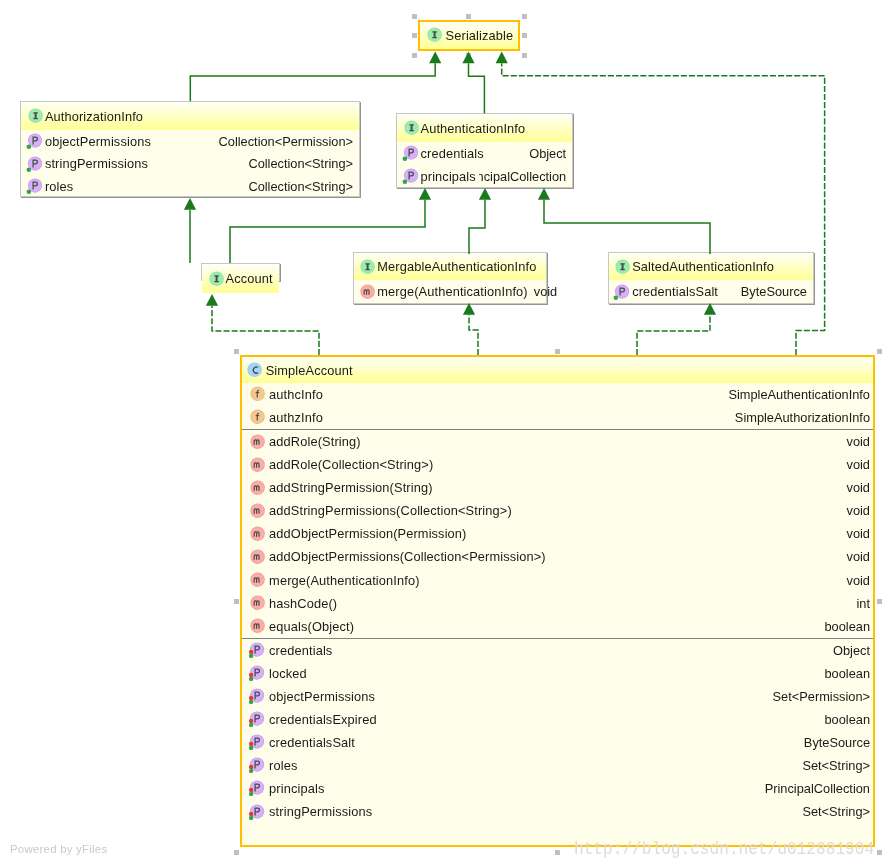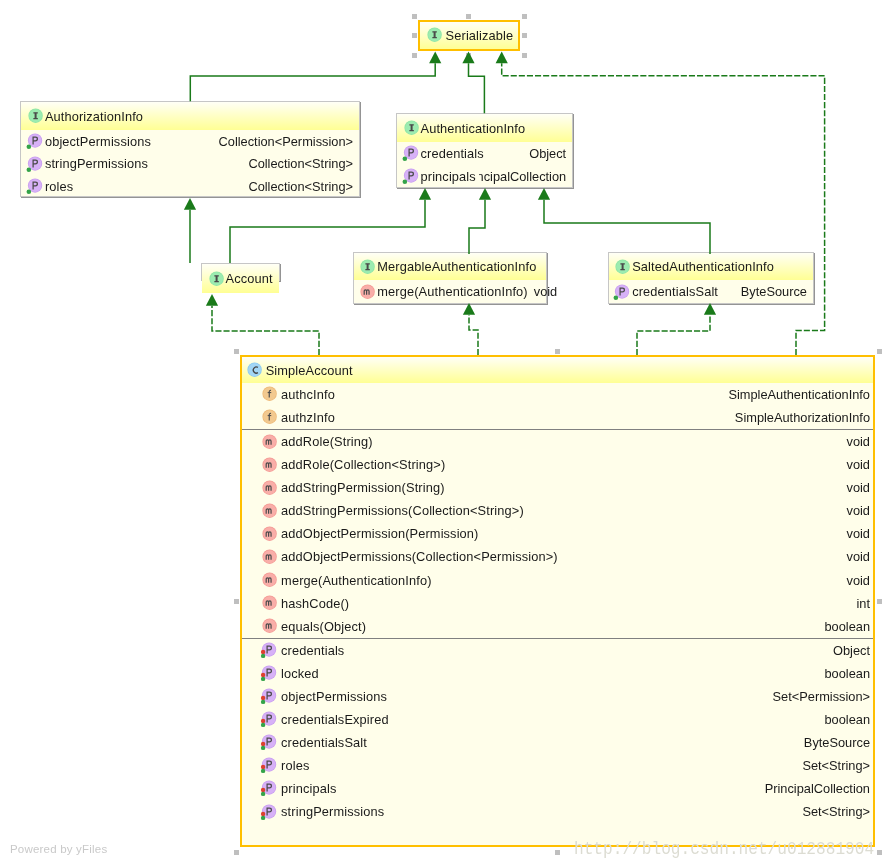--- a/index.html
+++ b/index.html
@@ -10,21 +10,21 @@
     position:relative;overflow:hidden;
     -webkit-font-smoothing:antialiased;
   }
   #canvas{position:absolute;left:0;top:0;width:896px;height:868px;}
   svg.edges{position:absolute;left:0;top:0;width:896px;height:868px;pointer-events:none;}
 
   
   .node{position:absolute;box-sizing:border-box;background:#fffeea;}
   .node.plain{border:1px solid #c6c6c6;box-shadow:1px 1px 0 0 #949494;}
   .node.selected{border:2px solid #ffbf00;}
-  .node.selected .row,.node.selected .hdr{padding-left:18px;padding-right:3px;}
+  .node.selected .row,.node.selected .hdr{padding-left:6px;padding-right:3px;}
   .node.selected .ico{margin-right:4.1px;}
   .hdr{
     box-sizing:border-box;
     background:linear-gradient(to bottom,#fffff6 0%,#ffffc0 55%,#ffff94 100%);
     display:flex;align-items:center;
     padding-left:4.5px;
     position:relative;
   }
   .sec{box-sizing:border-box;}
   .sec + .sec{border-top:1px solid #808080;}

